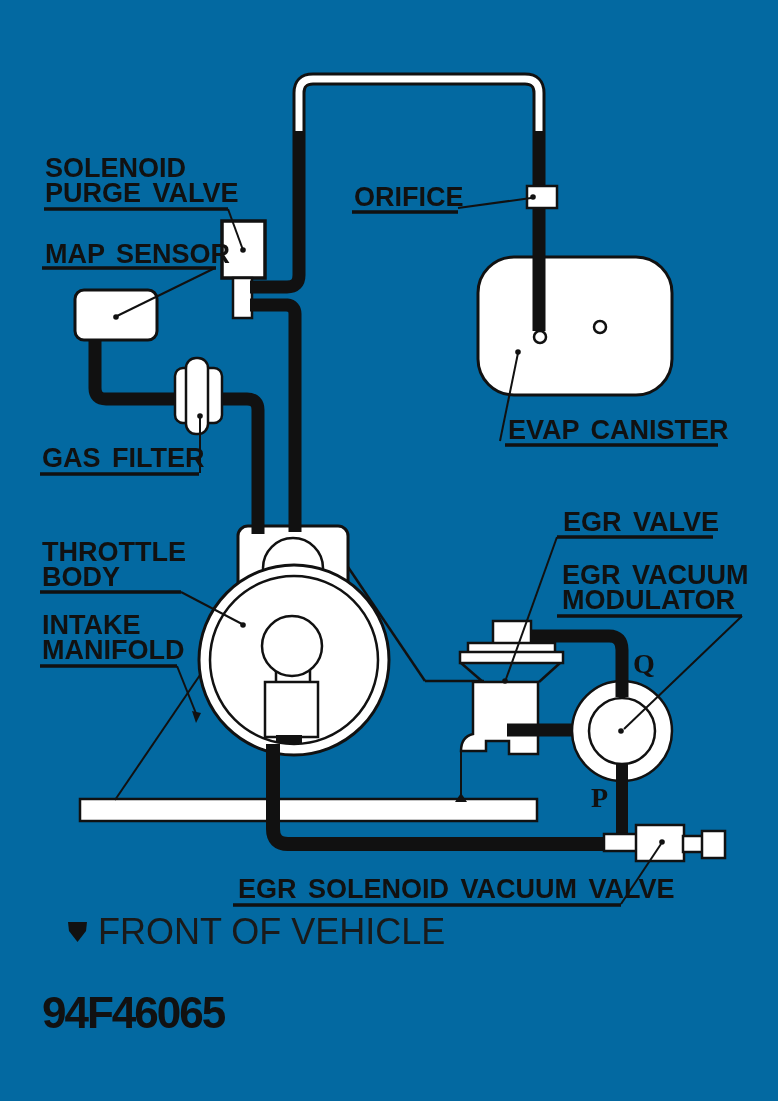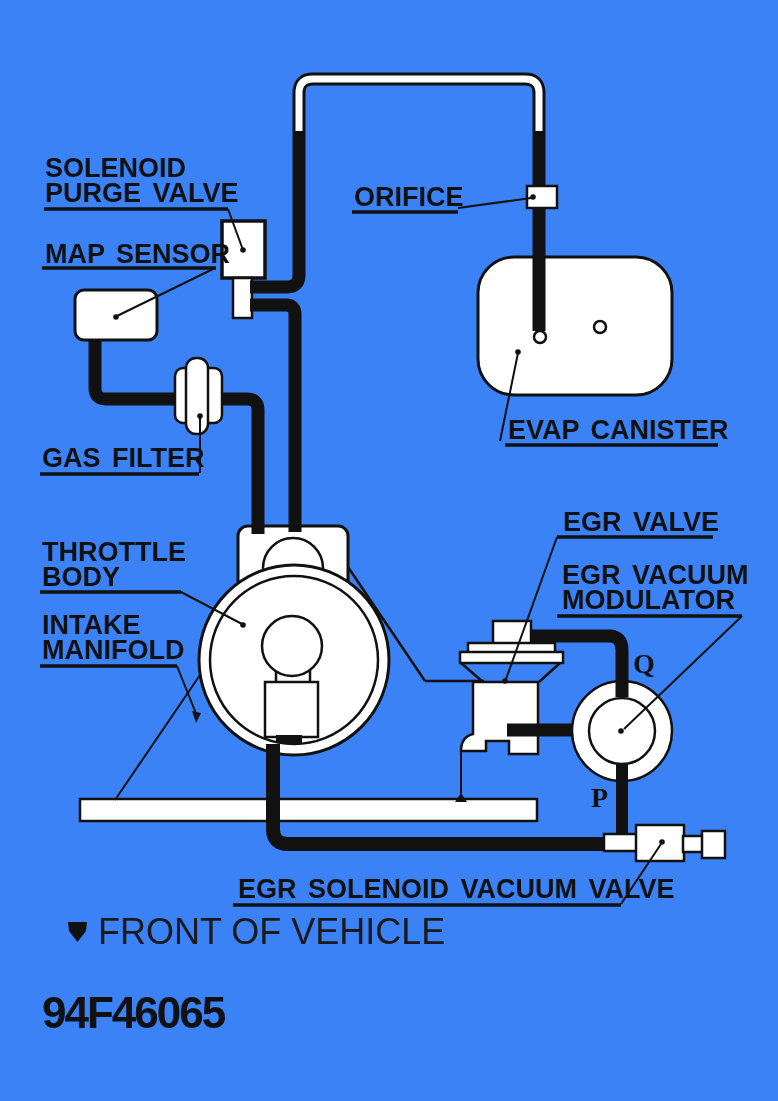--- a/index.html
+++ b/index.html
@@ -1,16 +1,16 @@
 <!DOCTYPE html>
 <html><head>
 <meta charset="utf-8">
 <style>
   html,body{margin:0;padding:0;background:#ffffff;}
-  .page{position:relative;width:778px;height:1101px;background:#3b82f6;overflow:hidden;}
+  .page{position:relative;width:778px;height:1101px;background:#0369a1;overflow:hidden;}
   svg{display:block;}
   .lbl{font-family:"Liberation Sans","DejaVu Sans",sans-serif;font-weight:bold;font-size:27px;letter-spacing:0px;word-spacing:4px;fill:#111;}
   .serif-letter{font-family:"Liberation Serif","DejaVu Serif",serif;font-weight:bold;font-size:28px;fill:#111;}
   .footer-text{font-family:"Liberation Sans","DejaVu Sans",sans-serif;font-weight:normal;font-size:36px;letter-spacing:0px;fill:#1a1a1a;}
   .fig-num{font-family:"Liberation Sans","DejaVu Sans",sans-serif;font-weight:bold;font-size:44px;letter-spacing:-2px;fill:#111;}
 </style>
 </head>
 <body>
 
 <div class="page">

